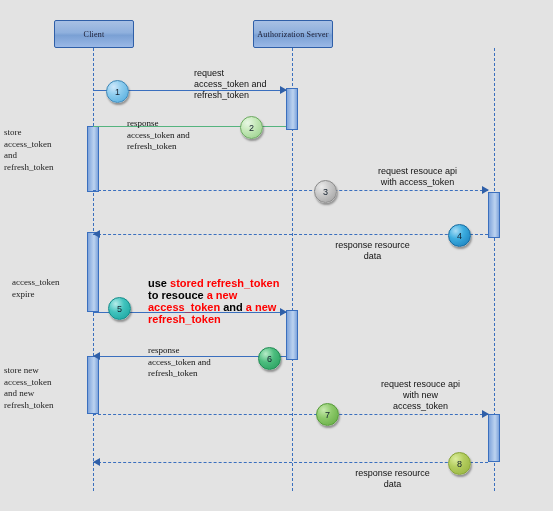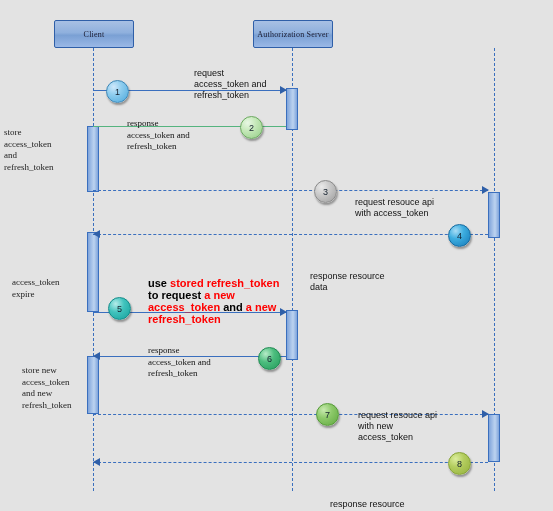--- a/index.html
+++ b/index.html
@@ -116,21 +116,21 @@
     font-size:9px;
     line-height:11px;
     color:#111;
     white-space:pre-line;
   }
   .msg-label.serif{
     font-family:"Liberation Serif", serif;
     font-size:9px;
     line-height:11.5px;
   }
-  .msg-label.center{text-align:left;margin-top:31px;}
+  .msg-label.center{text-align:center;}
   .rich{
     position:absolute;
     font-family:"Liberation Sans", sans-serif;
     font-size:11px;
     line-height:12px;
     font-weight:bold;
     color:#000;
   }
   .rich .hl{color:#ff0000;}
 </style>
@@ -157,21 +157,21 @@
   <div class="activation" style="left:286px;top:310px;height:50px;"></div>
   <div class="activation" style="left:87px;top:356px;height:58px;"></div>
   <div class="activation" style="left:488px;top:414px;height:48px;"></div>
 
   <div class="side-note" style="left:4px;top:127px;width:78px;">store
 access_token
 and
 refresh_token</div>
   <div class="side-note" style="left:12px;top:277px;width:78px;">access_token
 expire</div>
-  <div class="side-note" style="left:22px;top:365px;width:80px;">store new
+  <div class="side-note" style="left:4px;top:365px;width:80px;">store new
 access_token
 and new
 refresh_token</div>
 
   <div class="msg solid" style="left:93px;top:90px;width:193px;"></div>
   <div class="arrowhead right" style="left:280px;top:86px;"></div>
   <div class="msg-label" style="left:162px;top:68px;width:110px;margin-left:32px;">request
 access_token and
 refresh_token</div>
   <div class="step blue-light" style="left:106px;top:80px;">
@@ -198,21 +198,21 @@
   <div class="arrowhead left" style="left:93px;top:230px;"></div>
   <div class="msg-label center" style="left:310px;top:240px;width:125px;">response resource
 data</div>
   <div class="step blue-bright" style="left:448px;top:224px;">
     <span>4</span>
   </div>
 
   <div class="msg solid" style="left:93px;top:312px;width:193px;"></div>
   <div class="arrowhead right" style="left:280px;top:308px;"></div>
   <div class="rich" style="left:148px;top:277px;width:140px;">
-    <span><span>use </span><span class="hl">stored refresh_token</span><br><span>to request </span><span class="hl">a new</span><br><span class="hl">access_token</span><span> and </span><span class="hl">a new</span><br><span class="hl">refresh_token</span></span>
+    <span><span>use </span><span class="hl">stored refresh_token</span><br><span>to resouce </span><span class="hl">a new</span><br><span class="hl">access_token</span><span> and </span><span class="hl">a new</span><br><span class="hl">refresh_token</span></span>
   </div>
   <div class="step teal" style="left:108px;top:297px;">
     <span>5</span>
   </div>
 
   <div class="msg solid" style="left:93px;top:356px;width:193px;"></div>
   <div class="arrowhead left" style="left:93px;top:352px;"></div>
   <div class="msg-label serif" style="left:148px;top:345px;width:110px;">response
 access_token and
 refresh_token</div>

